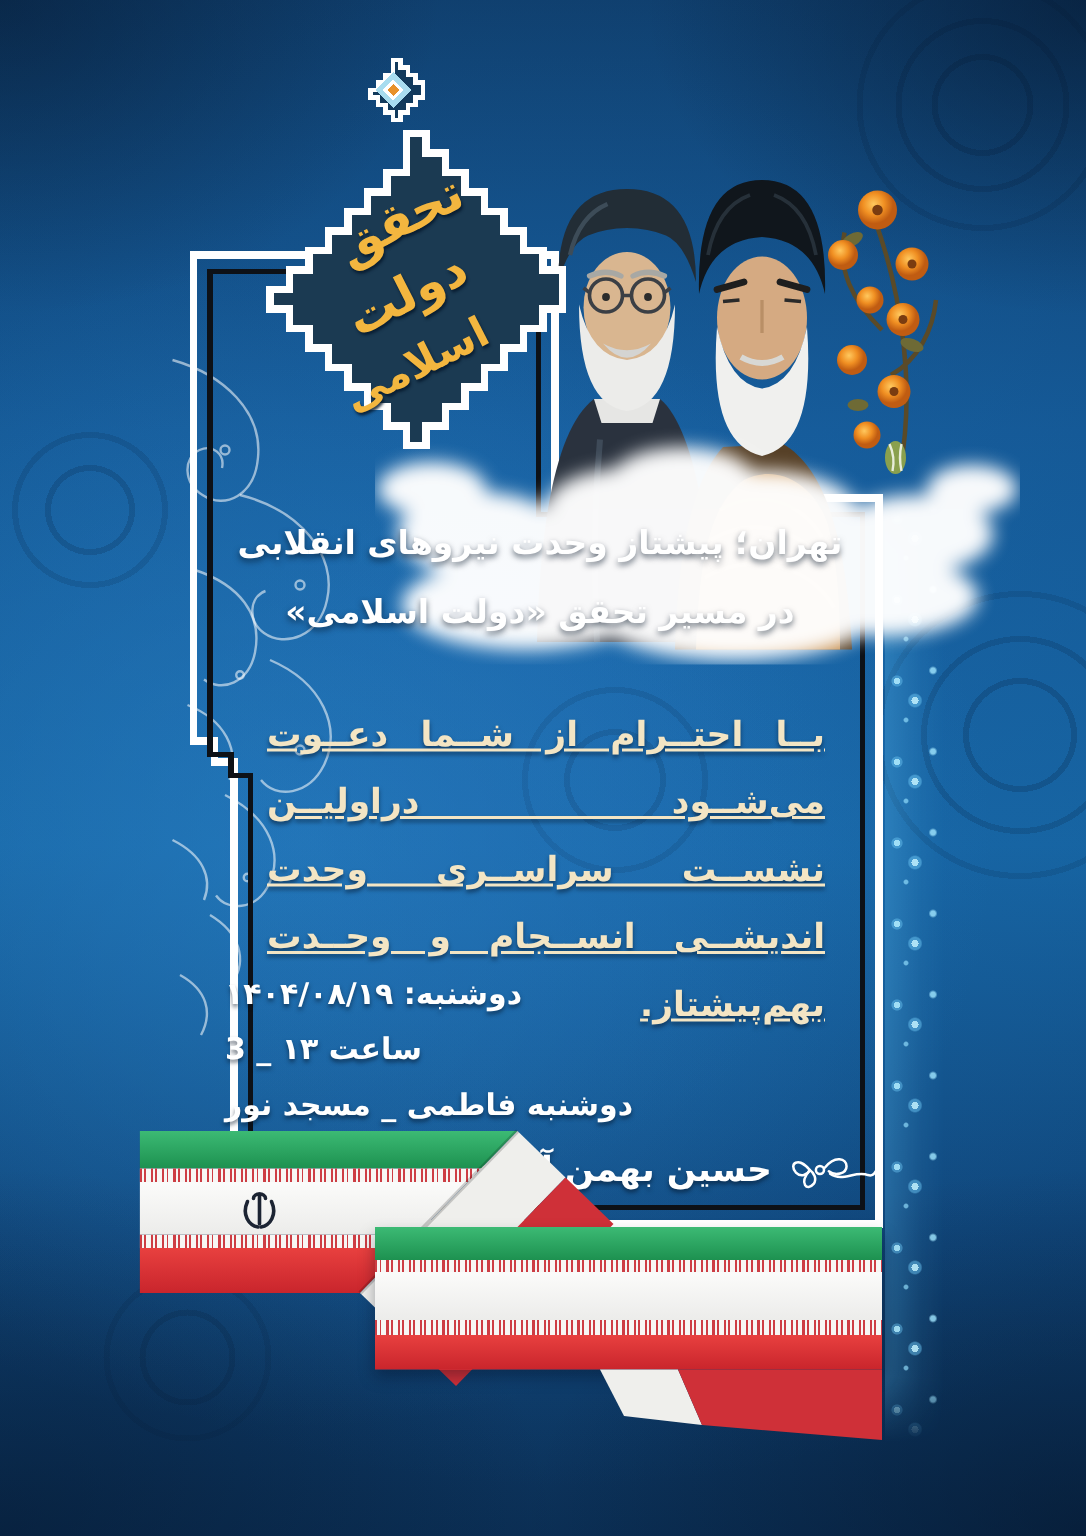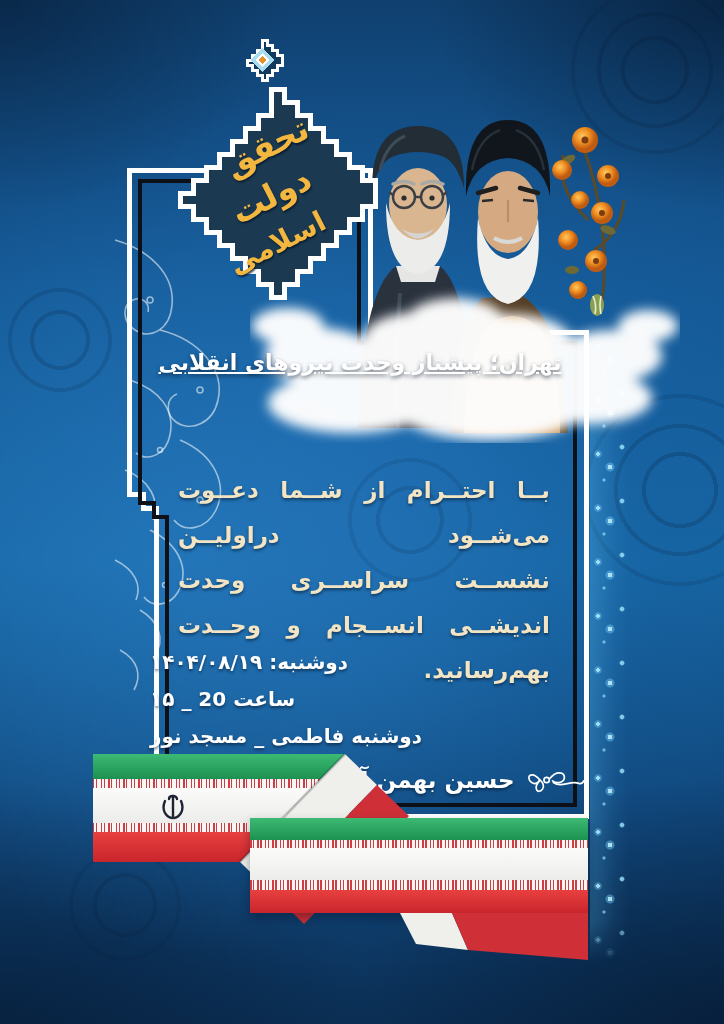--- a/index.html
+++ b/index.html
@@ -41,24 +41,24 @@
   .badge-text{position:absolute;left:168px;top:106px;width:206px;height:178px;
     display:flex;flex-direction:column;align-items:center;justify-content:center;
     transform:rotate(-27deg);color:#f3b63f;font-weight:bold;text-align:center;
     text-shadow:0 2px 2px rgba(6,25,45,.85);}
   .badge-text .w1{font-size:33px;line-height:46px;transform:translateX(18px);}
   .badge-text .w2{font-size:33px;line-height:46px;}
   .badge-text .w3{font-size:28px;line-height:44px;transform:translateX(-16px);}
   
   .title{position:absolute;left:150px;top:340px;width:420px;text-align:center;direction:rtl;
     color:#ffffff;font-weight:bold;font-size:22px;line-height:46px;
-    text-shadow:0 2px 4px rgba(3,18,36,.6);text-decoration:underline;}
+    text-shadow:0 2px 4px rgba(3,18,36,.6);}
   .inv{position:absolute;left:178px;top:468px;width:372px;direction:rtl;color:#f3e5c4;
     font-weight:bold;font-size:23px;line-height:45px;text-shadow:0 2px 3px rgba(3,18,36,.55);}
-  .inv-line{text-align:justify;text-align-last:justify;}
+  .inv-line{text-align:justify;text-align-last:justify;text-decoration:underline;}
   .inv-last{text-align-last:right;}
   .sched{position:absolute;left:150px;top:644px;width:430px;text-align:left;direction:rtl;
     color:#ffffff;font-weight:bold;font-size:20px;line-height:37px;text-shadow:0 2px 3px rgba(3,18,36,.55);}
   .sig{position:absolute;left:240px;top:762px;width:345px;display:flex;align-items:center;
     justify-content:center;gap:8px;direction:rtl;color:#fff;}
   .sig .nm{font-size:23px;font-weight:bold;white-space:nowrap;text-shadow:0 2px 3px rgba(3,18,36,.55);}
   
   .flag-piece{position:absolute;left:93px;top:754px;width:290px;height:108px;
     clip-path:polygon(0 0,252px 0,147px 108px,0 108px);
     display:flex;flex-direction:column;filter:drop-shadow(0 4px 6px rgba(0,10,25,.45));}
@@ -207,31 +207,32 @@
   <svg class="abs" style="left:239px;top:36px;" width="46" height="50" viewBox="0 0 46 46" shape-rendering="crispEdges">
     <path fill="#123a5c" stroke="#ffffff" stroke-width="3" d="M23,2
       h5v5h5v5h5v5h5v5 v5h-5v5h-5v5h-5v5 h-5v-5h-5v-5h-5v-5h-5 v-5h5v-5h5v-5h5z"></path>
     <path fill="#a8dcef" d="M23,10 L35,22 L23,34 L11,22 Z"></path>
     <path fill="#ffffff" d="M23,15 L30,22 L23,29 L16,22 Z"></path>
     <path fill="#e8912b" d="M23,18 L27,22 L23,26 L19,22 Z"></path>
   </svg>
 
   <div class="title">
     <div>تهران؛ پیشتاز وحدت نیروهای انقلابی</div>
+    <div>در مسیر تحقق «دولت اسلامی»</div>
   </div>
 
   <div class="inv">
     <div class="inv-line">بــا احتــرام از شــما دعــوت می‌شــود دراولیــن</div>
     <div class="inv-line">نشســت سراســری وحدت اندیشــی انســجام و وحــدت</div>
-    <div class="inv-line inv-last">بهم‌رسانید.</div>
+    <div class="inv-line inv-last">بهم‌پیشتاز.</div>
   </div>
 
   <div class="sched">
     <div>دوشنبه: ۱۴۰۴/۰۸/۱۹</div>
-    <div>ساعت 20 _ ۱۵</div>
+    <div>ساعت ۱۳ _ 3</div>
     <div>دوشنبه فاطمی _ مسجد نور</div>
   </div>
 
   <div class="sig">
     <svg width="74" height="36" viewBox="0 0 74 36">
       <g fill="none" stroke="#ffffff" stroke-width="2" stroke-linecap="round">
         <path d="M20,18 C11,7 3,13 9,20 C13,24 18,22 20,18"></path>
         <path d="M20,18 C11,29 18,35 23,29 C26,25 23,20 20,18"></path>
         <circle cx="28" cy="18" r="3.2"></circle>
         <path d="M32,16 C40,6 49,9 49,15 C49,21 40,23 35,19"></path>

